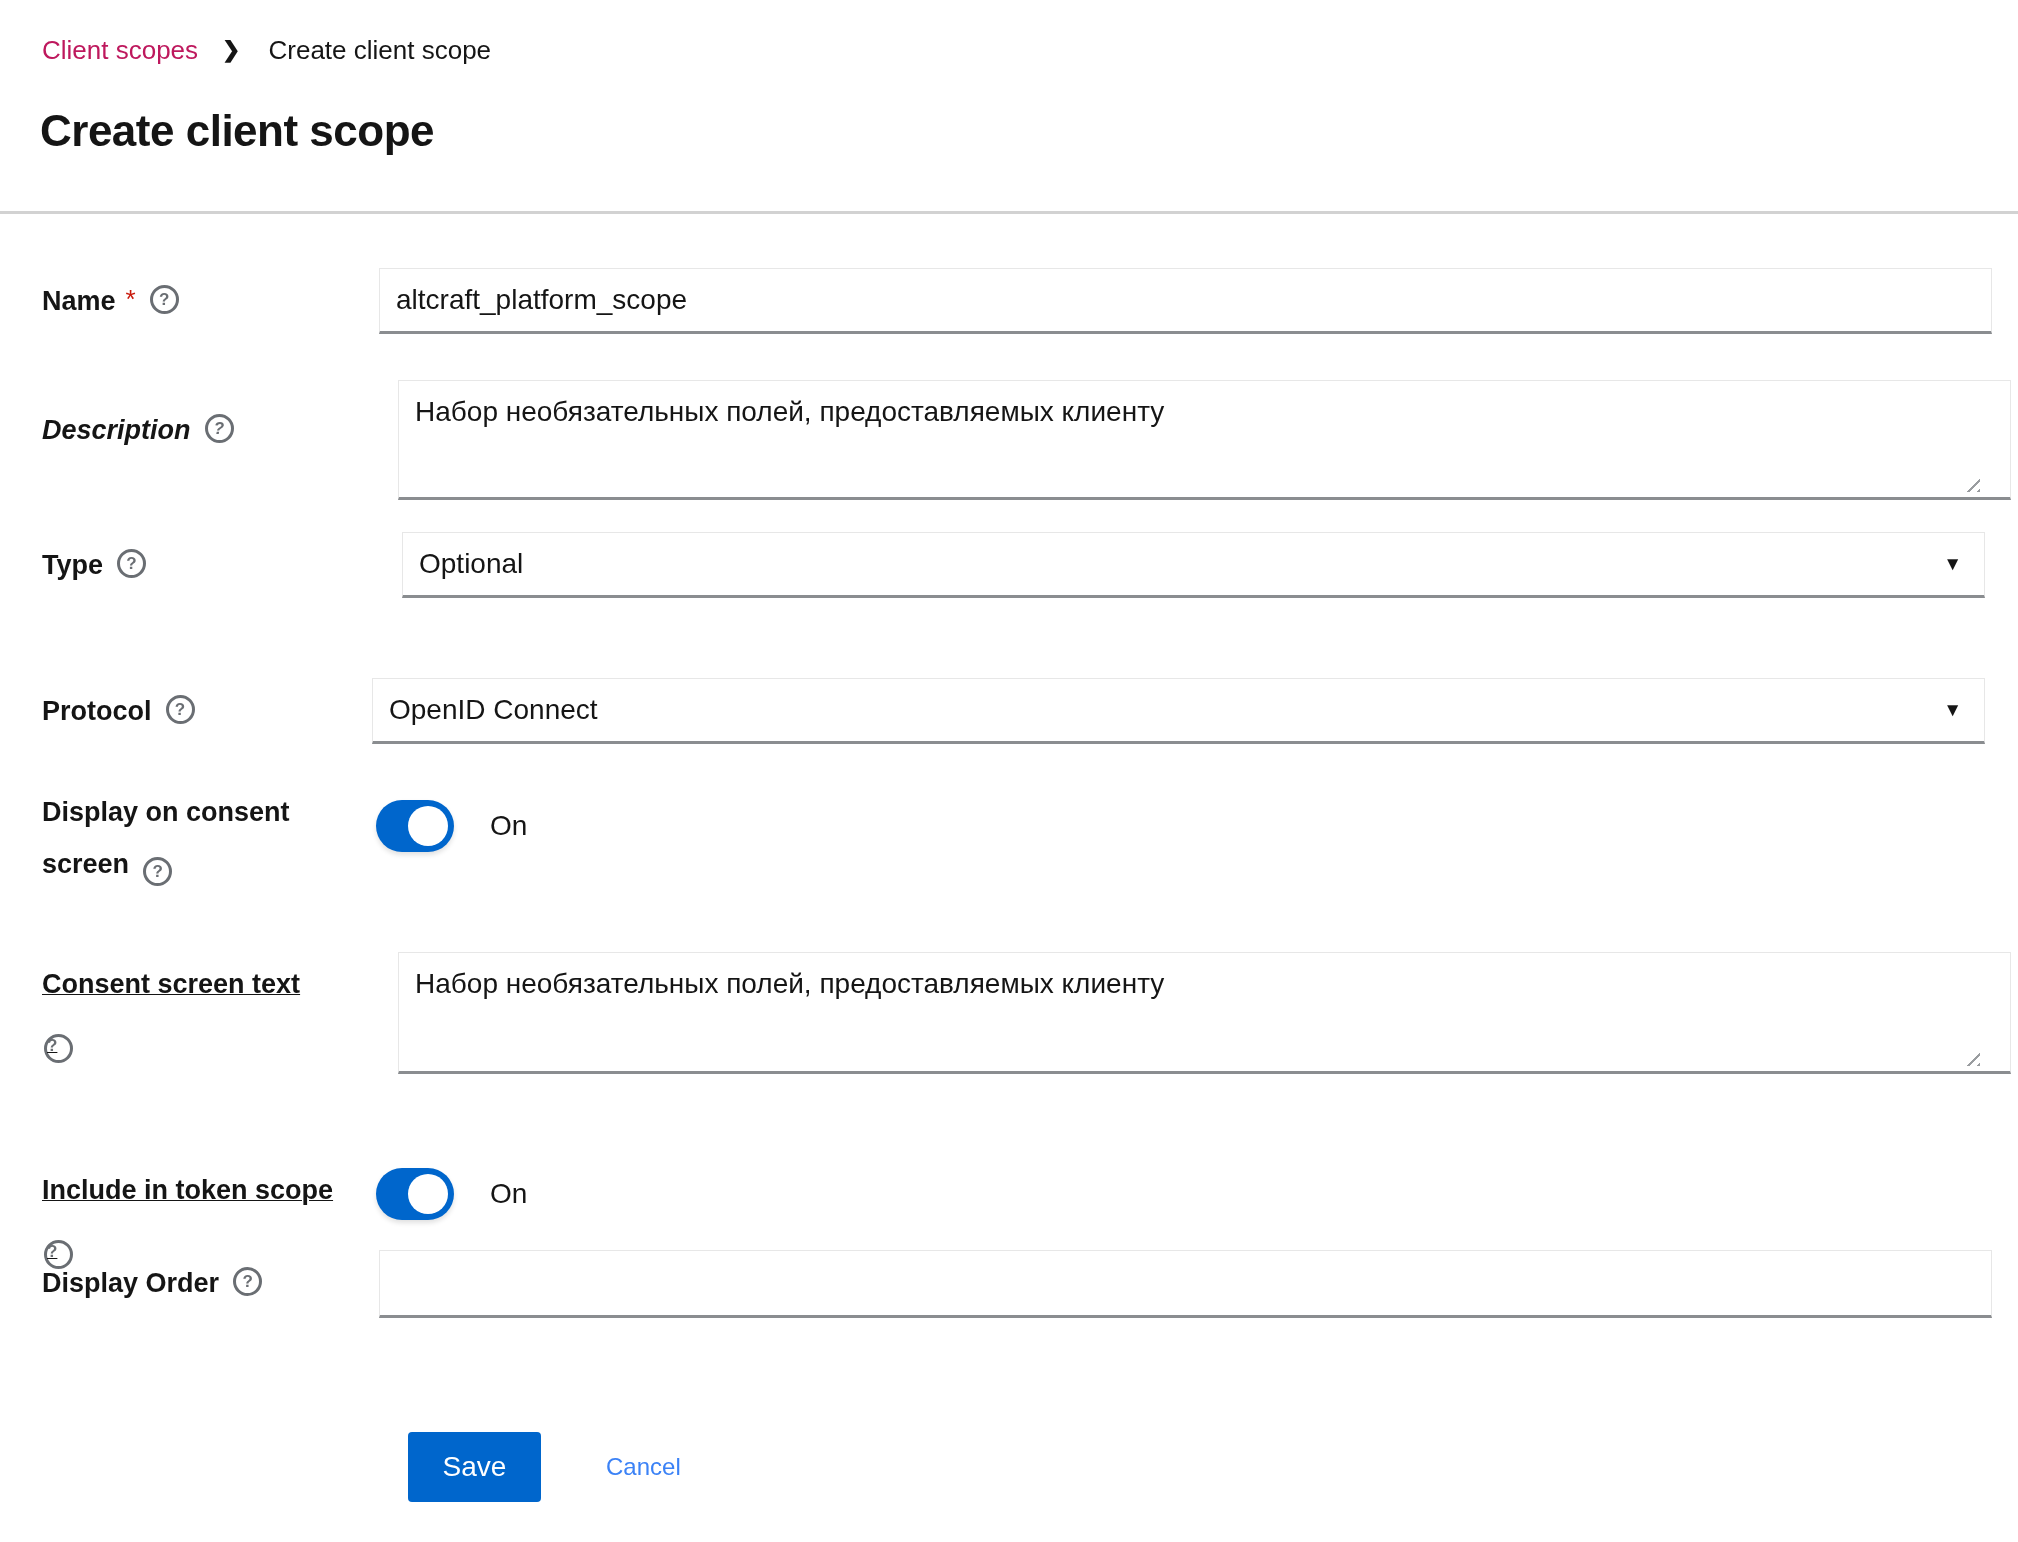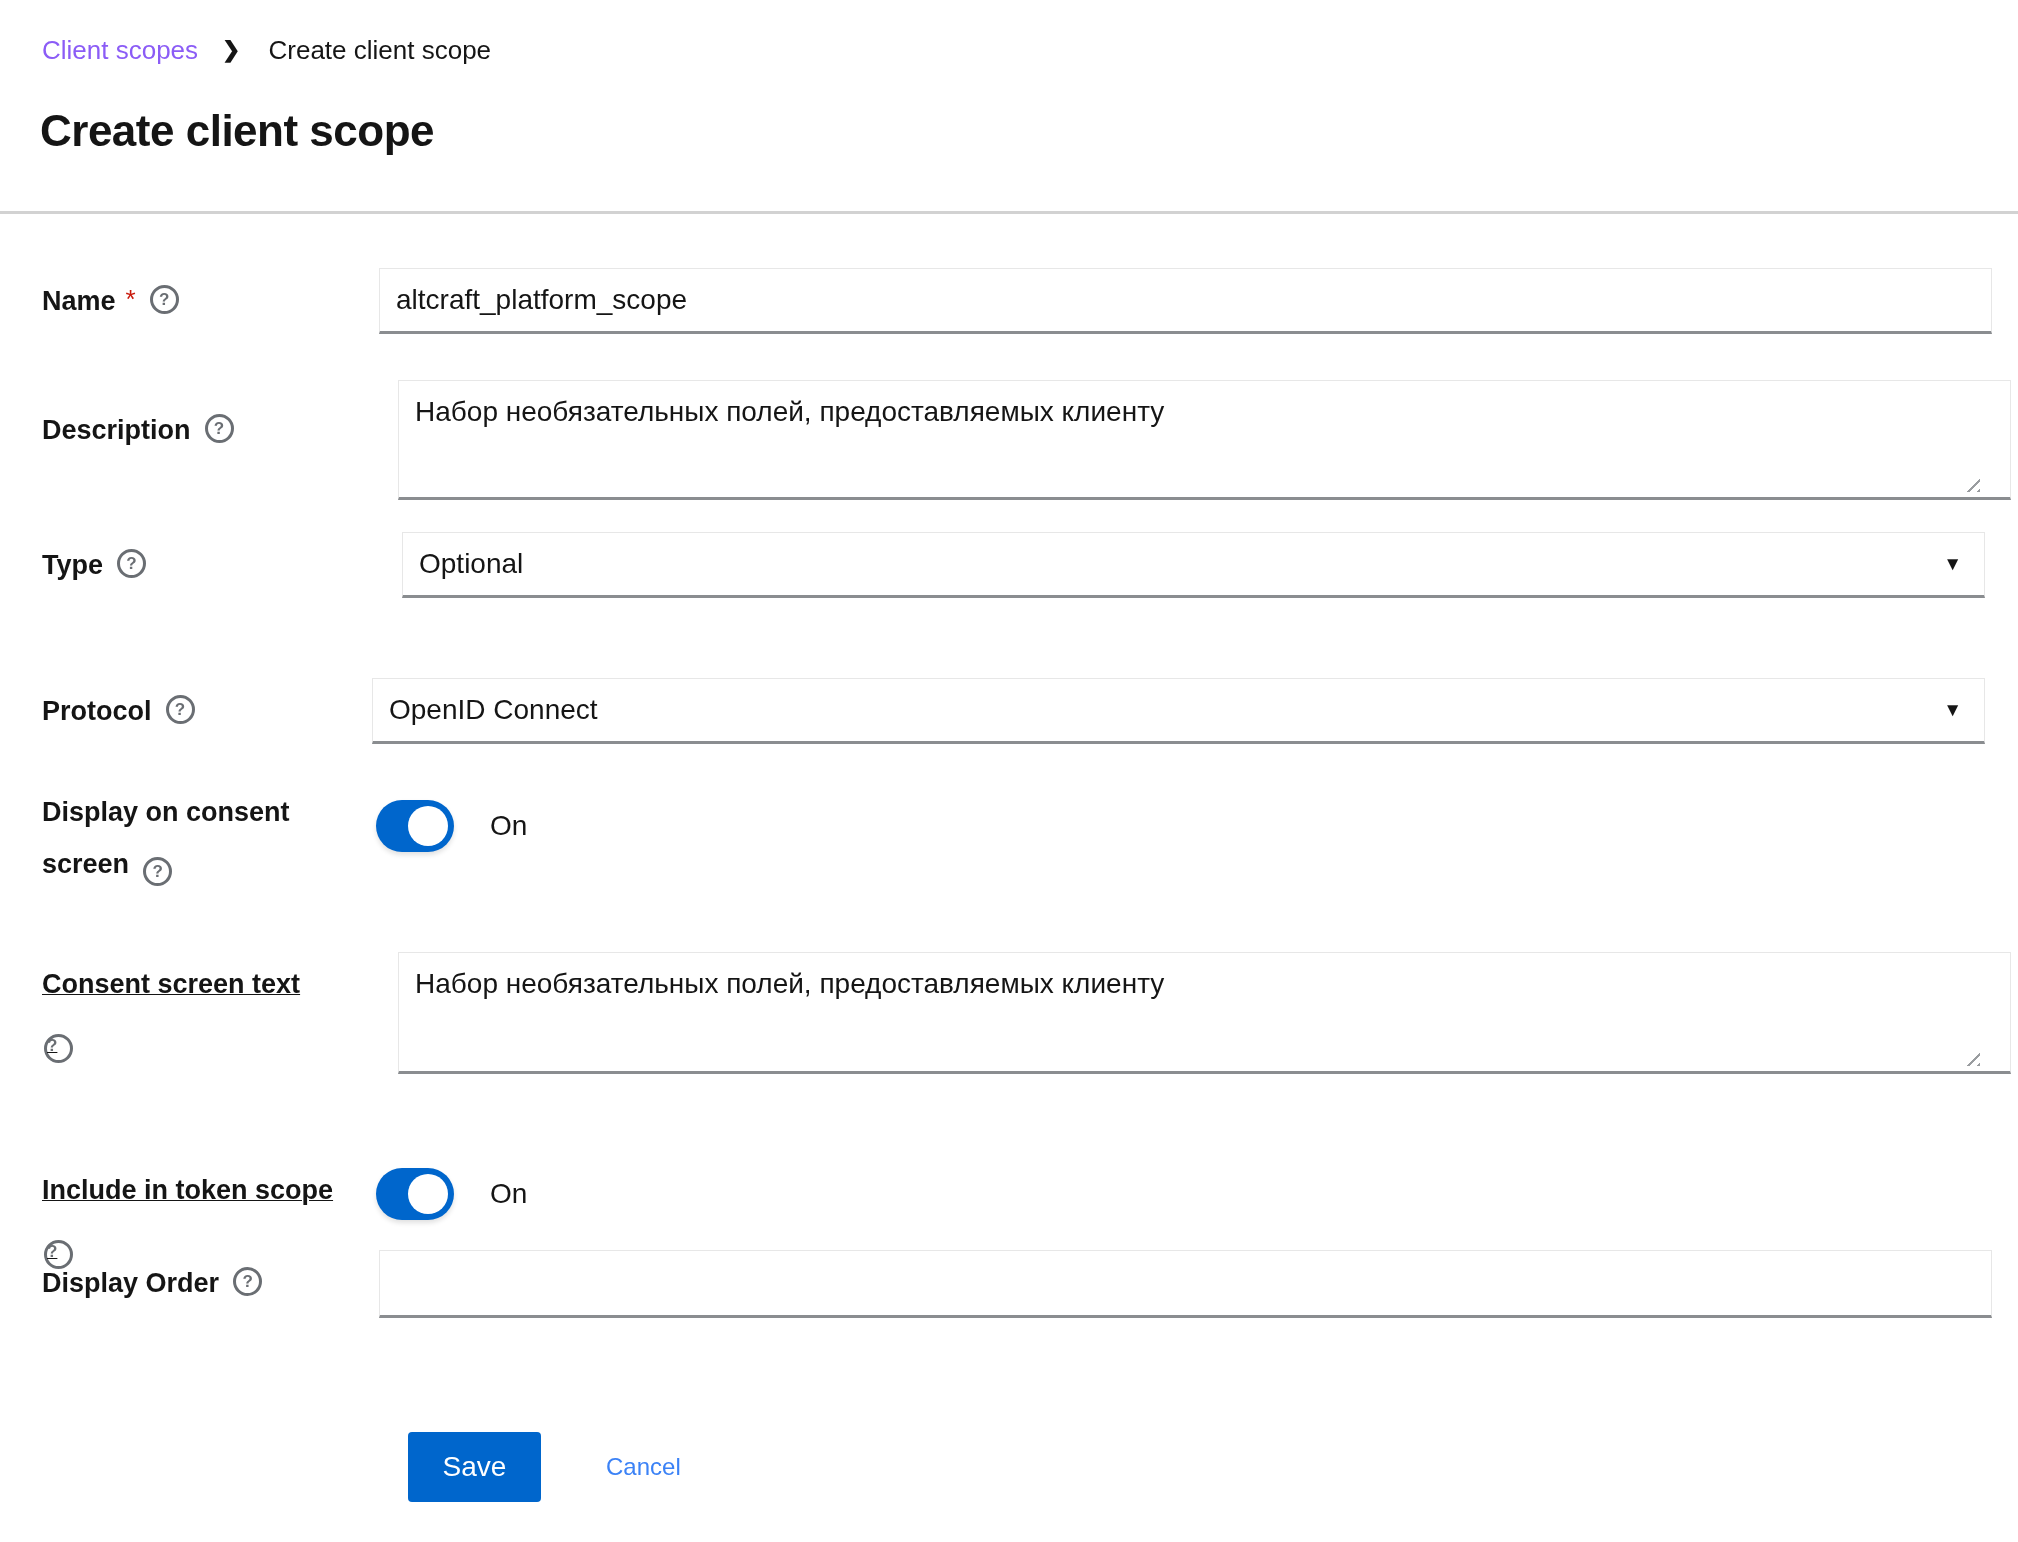--- a/index.html
+++ b/index.html
@@ -14,21 +14,21 @@
   }
   .page { position: absolute; inset: 0; background: #fff; }
 
   
   .breadcrumb {
     position: absolute; top: 34px; left: 42px;
     display: flex; align-items: center;
     font-size: 26px; line-height: 32px;
   }
   .breadcrumb a {
-    color: #8b5cf6; text-decoration: none; cursor: pointer;
+    color: #be185d; text-decoration: none; cursor: pointer;
   }
   .crumb-sep {
     color: #151515; font-size: 22px; font-weight: 700;
     margin: 0 28px 0 24px; line-height: 32px;
   }
   .crumb-current { color: #151515; }
 
   .page-title {
     position: absolute; top: 106px; left: 40px;
     font-size: 44px; font-weight: 700; letter-spacing: -0.5px;
@@ -90,21 +90,21 @@
     height: 66px; display: flex; align-items: center;
     justify-content: space-between; padding: 0 22px 0 16px; cursor: pointer;
   }
   .caret { font-size: 19px; color: #151515; flex: none; margin-left: 16px; }
 
   
   .row-name        { top: 268px; }
   .row-name .label-col, .row-type .label-col, .row-protocol .label-col,
   .row-order .label-col { align-items: center; height: 66px; }
   .row-desc        { top: 380px; }
-  .row-desc .label-col { padding-top: 28px; }
+  .row-desc .label-col { padding-top: 28px; font-style: italic; }
   .row-type        { top: 532px; gap: 30px; }
   .row-protocol    { top: 678px; }
   .row-toggle1     { top: 800px; }
   .row-consent     { top: 952px; }
   .row-consent .label-col { padding-top: 10px; }
   .row-toggle2     { top: 1168px; }
   .row-order       { top: 1250px; }
   .row-order .text-input { height: 68px; }
 
   .label-stack { display: block; text-decoration: underline; }

